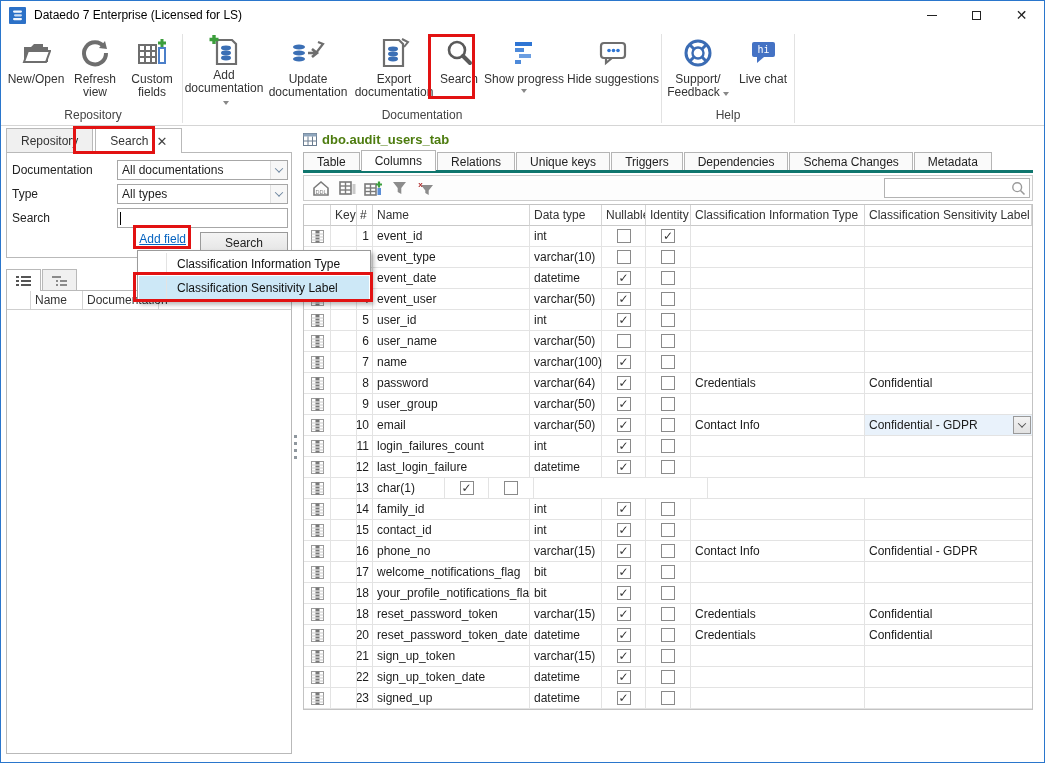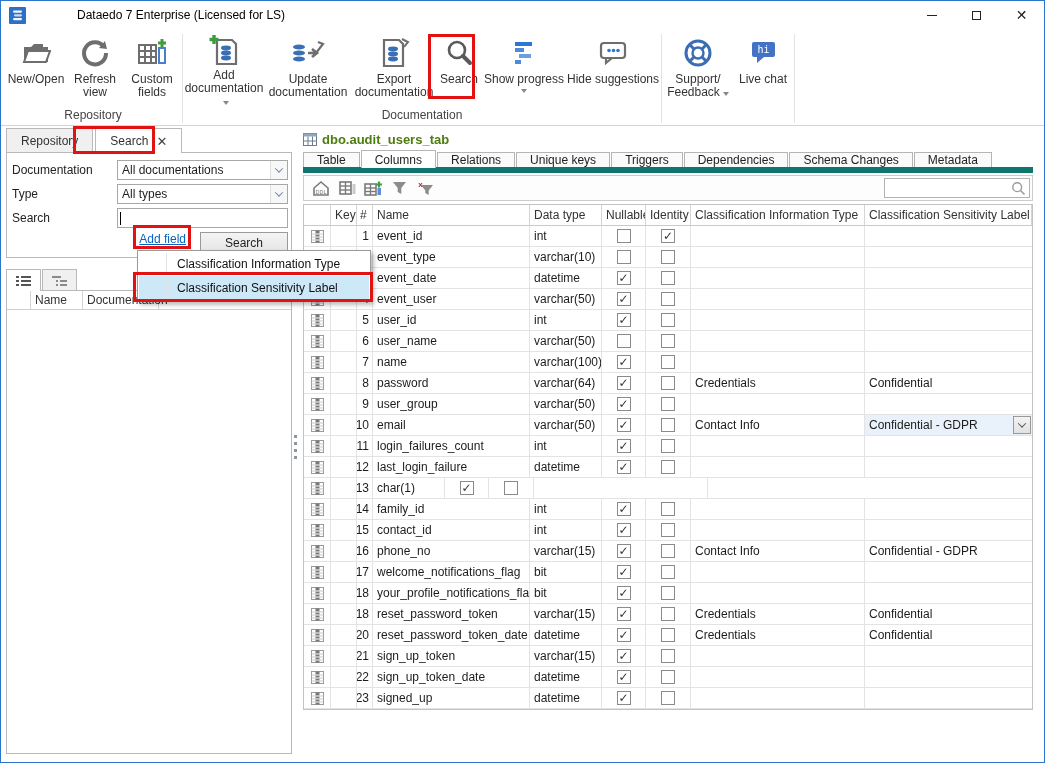--- a/index.html
+++ b/index.html
@@ -4,21 +4,21 @@
 <style>
   * { box-sizing: border-box; margin: 0; padding: 0; }
   html,body { background:#e8e8e8; }
   .window {
     position: relative; width: 1045px; height: 763px;
     background: #fff; border: 1px solid #2a76cc;
     font-family: "Liberation Sans", "DejaVu Sans", sans-serif;
     font-size: 12px; color: #1e1e1e; overflow: hidden;
   }
   
-  .titlebar { height: 28px; display: flex; align-items: center; padding-left: 8px; background:#fff;gap:43px; }
+  .titlebar { height: 28px; display: flex; align-items: center; padding-left: 8px; background:#fff; }
   .app-icon { width: 17px; height: 17px; flex: 0 0 auto; }
   .title-text { margin-left: 8px; font-size: 12px; color:#000; }
   .win-btns { margin-left: auto; display: flex; height: 100%; }
   .win-btn { width: 45px; display: flex; align-items: center; justify-content: center; color:#222; }
   .glyph-min { width: 10px; height: 1px; background:#222; display:block; }
   .glyph-max { width: 9px; height: 9px; border: 1px solid #222; display:block; }
   .glyph-close { font-size: 14px; line-height: 1; }
   
   .ribbon { height: 97px; border-bottom: 1px solid #d5d5d5; display: flex; padding: 3px 0 0 4px; background:#fff; }
   .rgroup { display: flex; flex-direction: column; }
@@ -52,21 +52,21 @@
   .res-tab.active { background: #fff; z-index: 2; }
   .res-panel { position: absolute; left: 0; right: 0; top: 162px; bottom: 2px; border: 1px solid #b9b9b9; background: #fff; }
   .res-header { display: flex; height: 19px; border-bottom: 1px solid #cfcfcf; color:#333; }
   .res-hcell { border-right: 1px solid #d5d5d5; display: flex; align-items: center; padding-left: 4px; }
   .splitter-grip { position: absolute; left: 293px; top: 434px; display: flex; flex-direction: column; gap: 4px; }
   .splitter-grip span { width: 3px; height: 3px; background: #8f979e; }
   
   .main-panel { position: absolute; left: 302px; top: 127px; right: 6px; bottom: 6px; }
   .obj-title { display: flex; align-items: center; height: 22px; font-weight: bold; font-size: 13px; color:#4d7c0f; }
   .obj-title svg { margin-right: 5px; }
-  .mtabs { display: flex; height: 23px; border-bottom: 6px solid #0f766e; width: 730px; }
+  .mtabs { display: flex; height: 23px; border-bottom: 3px solid #0f766e; width: 730px; }
   .mtab { padding: 0 13px; display: flex; align-items: center; border: 1px solid #b5b5b5; border-bottom: none; background: #fafafa; color:#222; margin-right: 1px; margin-top: 2px; }
   .mtab.active { background: #fff; margin-top: 0; margin-bottom: -1px; z-index: 2; }
   .grid-toolbar { margin-top: 2px; width: 730px; height: 26px; border: 1px solid #cccccc; background: #fdfdfd; display: flex; align-items: center; padding: 0 4px; position: relative; }
   .tb-icon { width: 26px; height: 22px; display: flex; align-items: center; justify-content: center; }
   .tb-search { position: absolute; right: 2px; top: 2px; width: 146px; height: 20px; border: 1px solid #b3b3b3; background: #fff; display: flex; align-items: center; justify-content: flex-end; padding-right: 3px; }
   
   .grid { margin-top: 3px; width: 730px; border: 1px solid #c3c3c3; background: #fff; }
   .grow { display: flex; height: 21px; }
   .gcell { border-right: 1px solid #e3e3e3; border-bottom: 1px solid #e3e3e3; display: flex; align-items: center; padding: 0 4px; overflow: hidden; white-space: nowrap; color:#1c1c1c; }
   .ghead .gcell { border-bottom: 1px solid #c9c9c9; border-right: 1px solid #d5d5d5; color:#333; }
@@ -272,20 +272,21 @@
           <span class="rib-icon">
             <svg width="32" height="28" viewBox="0 0 32 28">
               <rect x="5" y="3" width="23" height="15" rx="2" fill="#4472c4"></rect>
               <path d="M10 18 v6 l7 -6" fill="#4472c4"></path>
               <text x="16.5" y="14" text-anchor="middle" font-size="10" fill="#fff" font-family="DejaVu Sans Mono, monospace">hi</text>
             </svg>
           </span>
           <span class="rib-label">Live chat</span>
         </div>
       </div>
+      <div class="rgroup-label">Help</div>
     </div>
     <div class="rsep"></div>
   </div>
 
   <div class="left-panel">
     <div class="ltabs">
       <div class="ltab">
           <span>Repository</span>
         </div>
       <div class="ltab active">

